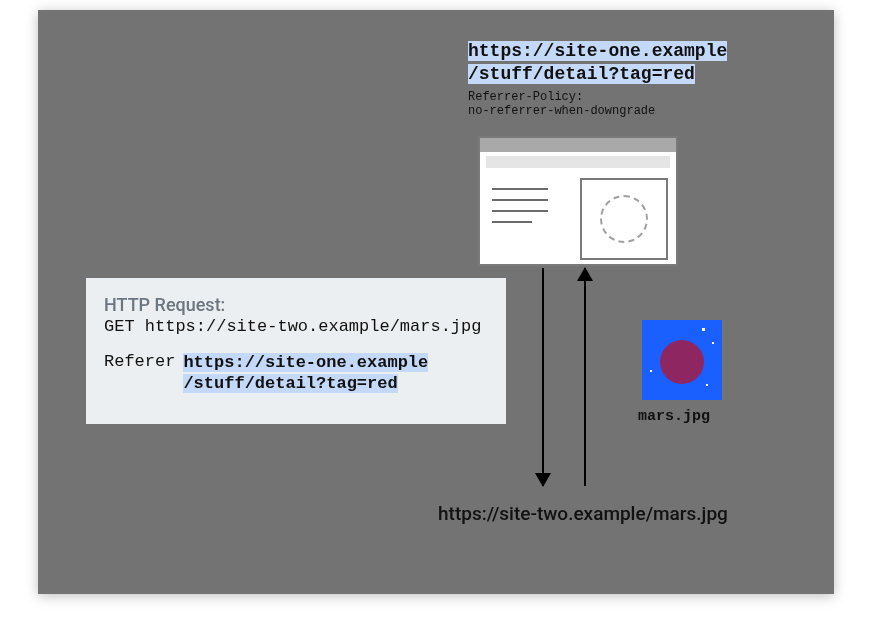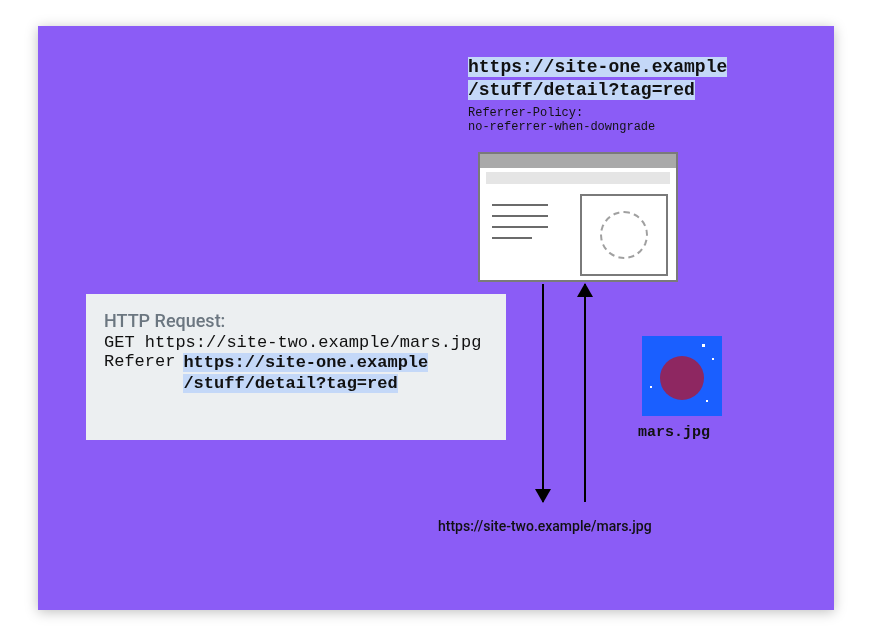--- a/index.html
+++ b/index.html
@@ -5,25 +5,25 @@
     * { box-sizing: border-box; margin: 0; padding: 0; }
     body {
       width: 888px;
       height: 636px;
       font-family: -apple-system, BlinkMacSystemFont, "Segoe UI", Roboto, sans-serif;
       background: #fff;
       position: relative;
     }
     .canvas {
       position: absolute;
-      top: 26px;
+      top: 10px;
       left: 38px;
       width: 796px;
       height: 584px;
-      background: #8b5cf6;
+      background: #737373;
       box-shadow: 0 2px 12px rgba(0,0,0,0.25);
     }
     .url-top {
       position: absolute;
       top: 30px;
       left: 430px;
       font-family: "Courier New", monospace;
       font-size: 18px;
       font-weight: bold;
       line-height: 1.25;
@@ -106,21 +106,21 @@
       color: #6b7680;
       font-size: 18px;
       font-weight: 500;
       margin-bottom: 2px;
     }
     .req-line {
       font-family: "Courier New", monospace;
       font-size: 17px;
       color: #111;
       font-weight: 500;
-      margin-bottom: 0;
+      margin-bottom: 16px;
     }
     .req-ref {
       font-family: "Courier New", monospace;
       font-size: 17px;
       color: #111;
       display: flex;
       align-items: flex-start;
       gap: 8px;
     }
     .ref-url {
@@ -195,21 +195,21 @@
       left: -7px;
       width: 0; height: 0;
       border-left: 8px solid transparent;
       border-right: 8px solid transparent;
       border-bottom: 14px solid #000;
     }
     .url-bottom {
       position: absolute;
       top: 492px;
       left: 400px;
-      font-size: 14px;
+      font-size: 19px;
       color: #111;
       font-weight: 500;
     }
   </style>
 </head>
 <body>
 
 <div class="canvas">
 
   <div class="url-top">

